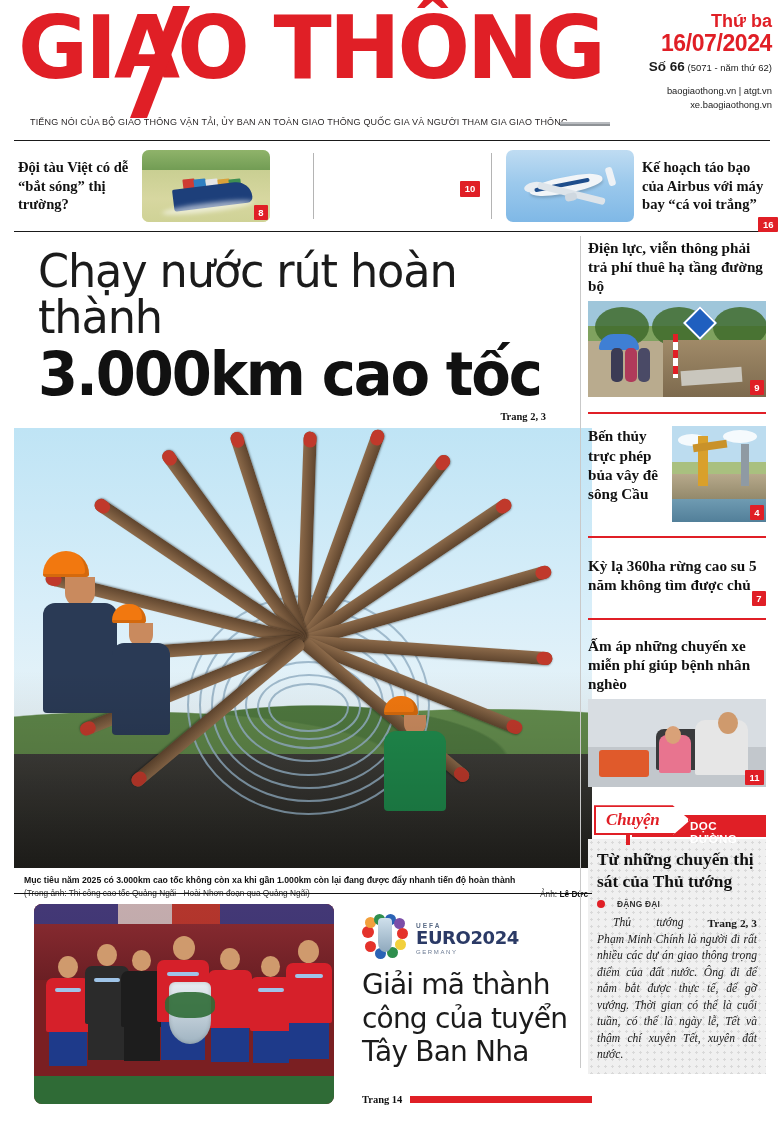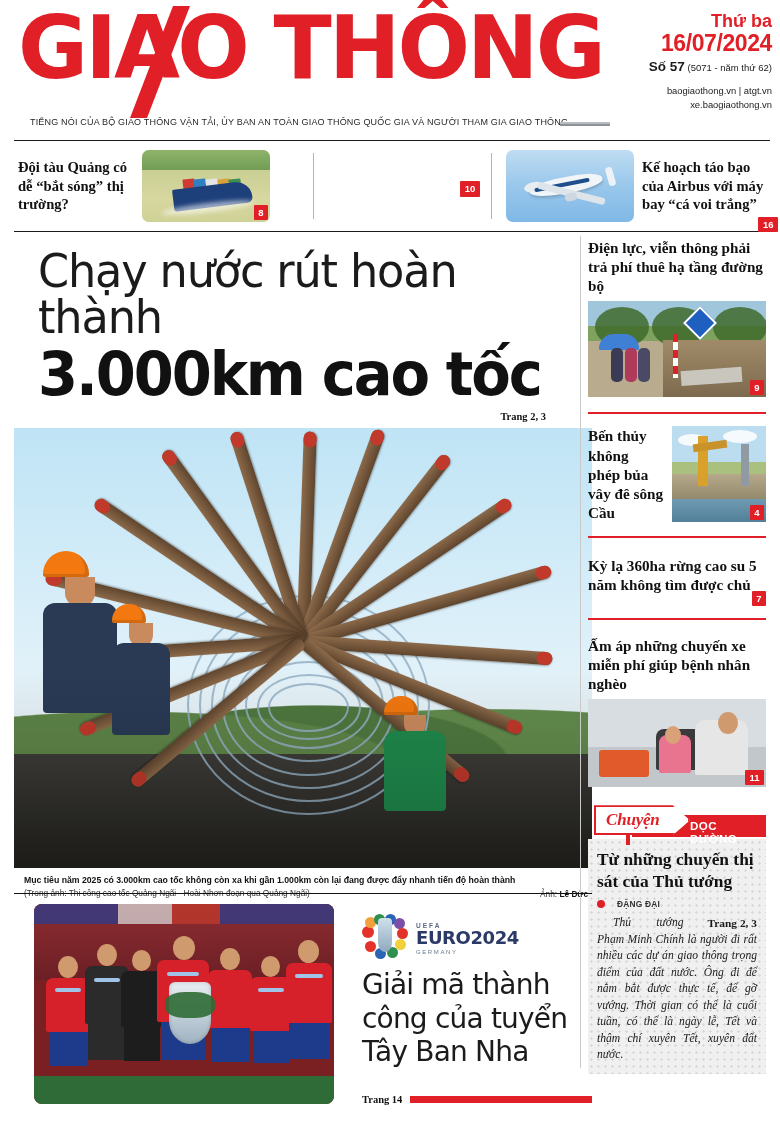--- a/index.html
+++ b/index.html
@@ -303,34 +303,34 @@
           <div class="bar1"></div>
         </div>
     </div>
     <div class="logo-tagline">TIẾNG NÓI CỦA BỘ GIAO THÔNG VẬN TẢI, ỦY BAN AN TOÀN GIAO THÔNG QUỐC GIA VÀ NGƯỜI THAM GIA GIAO THÔNG</div>
     <div class="tagline-rule"></div>
 
     <div class="masthead-right">
       <div class="md-weekday">Thứ ba</div>
       <div class="md-date">16/07/2024</div>
       <div class="md-issue">
-        <b>Số 57</b>
+        <b>Số 66</b>
         <span class="sub">(5071 - năm thứ 62)</span>
       </div>
       <div class="md-urls">
         <div>baogiaothong.vn | atgt.vn</div>
         <div>xe.baogiaothong.vn</div>
       </div>
     </div>
   </div>
 
   <div class="teaser-strip">
 
     <div class="teaser teaser-1">
-      <div class="t-title">Đội tàu Quảng có dễ “bắt sóng” thị trường?</div>
+      <div class="t-title">Đội tàu Việt có dễ “bắt sóng” thị trường?</div>
       <div class="t-thumb">
         <div class="art-ship">
           <div class="bank"></div>
             <div class="water"></div>
           <div class="cont" style="left:32%;background:#cf3b33;width:9%;"></div>
           <div class="cont" style="left:41%;background:#2f7fc1;width:9%;"></div>
           <div class="cont" style="left:50%;background:#e5e5e5;width:9%;"></div>
           <div class="cont" style="left:59%;background:#d9a13a;width:9%;"></div>
           <div class="cont" style="left:68%;background:#3f8f52;width:9%;"></div>
           <div class="hull"></div>
@@ -488,21 +488,21 @@
             <div class="person" style="left:28%;background:#4a4a66;"></div>
             <div class="slab"></div>
           </div>
           <div class="pagebadge">9</div>
         </div>
       </div>
       <div class="side-sep"></div>
 
       <div class="side-item">
         <div class="side-row">
-          <div class="side-title">Bến thủy không phép bủa vây đê sông Cầu</div>
+          <div class="side-title">Bến thủy trực phép bủa vây đê sông Cầu</div>
           <div class="side-photo pair" style="margin-top:0;">
             <div class="art-river">
               <div class="cloud" style="left:6%;top:8%;width:28px;height:12px;"></div>
               <div class="cloud" style="left:54%;top:4%;width:34px;height:13px;"></div>
               <div class="bank"></div>
                 <div class="water"></div>
               <div class="crane"></div>
                 <div class="crane2"></div>
                 <div class="tower"></div>
             </div>

